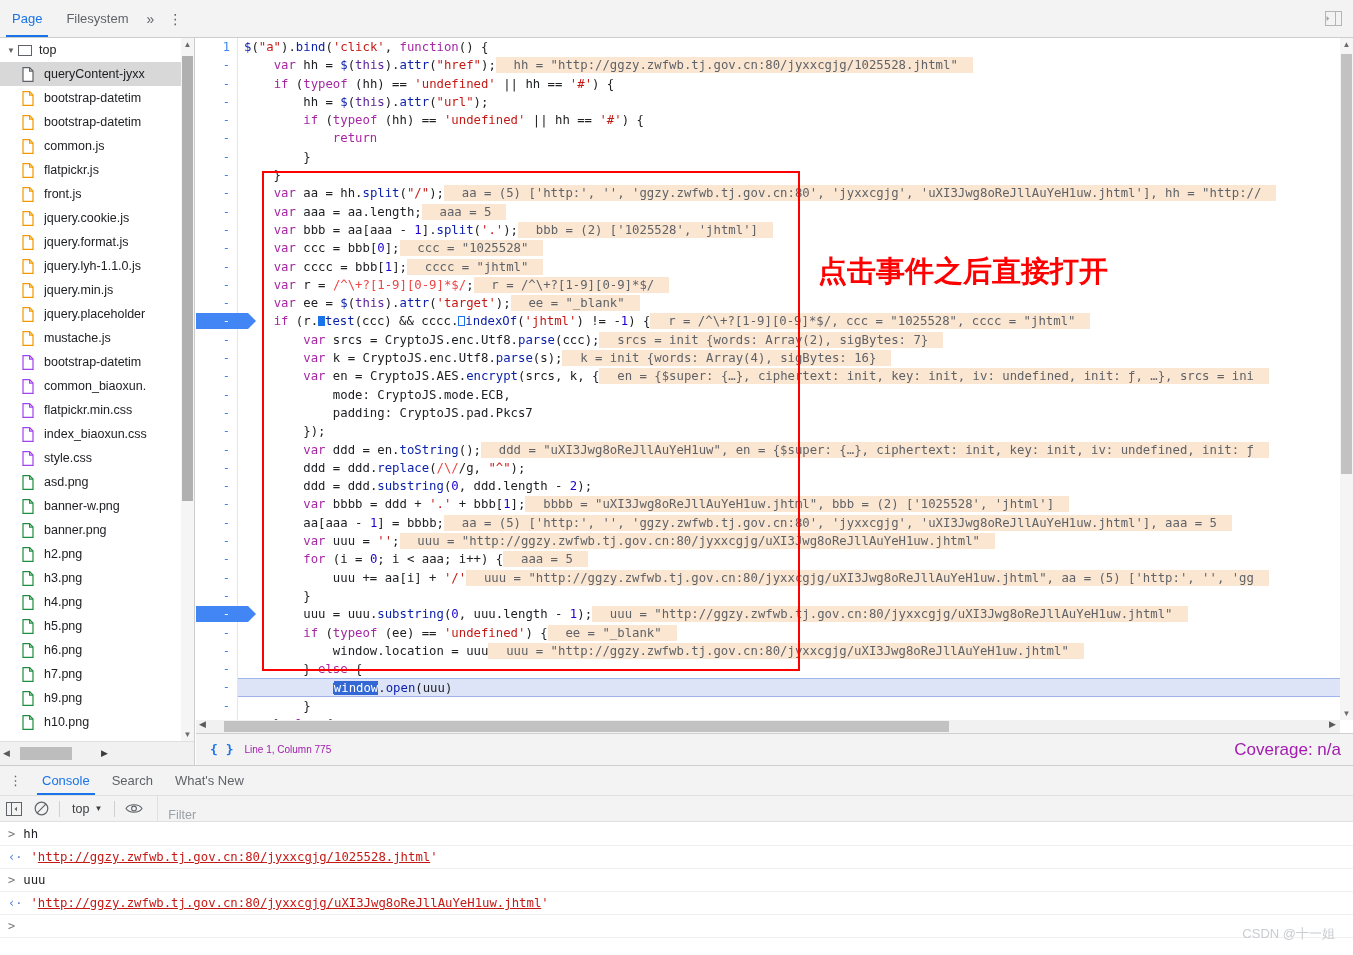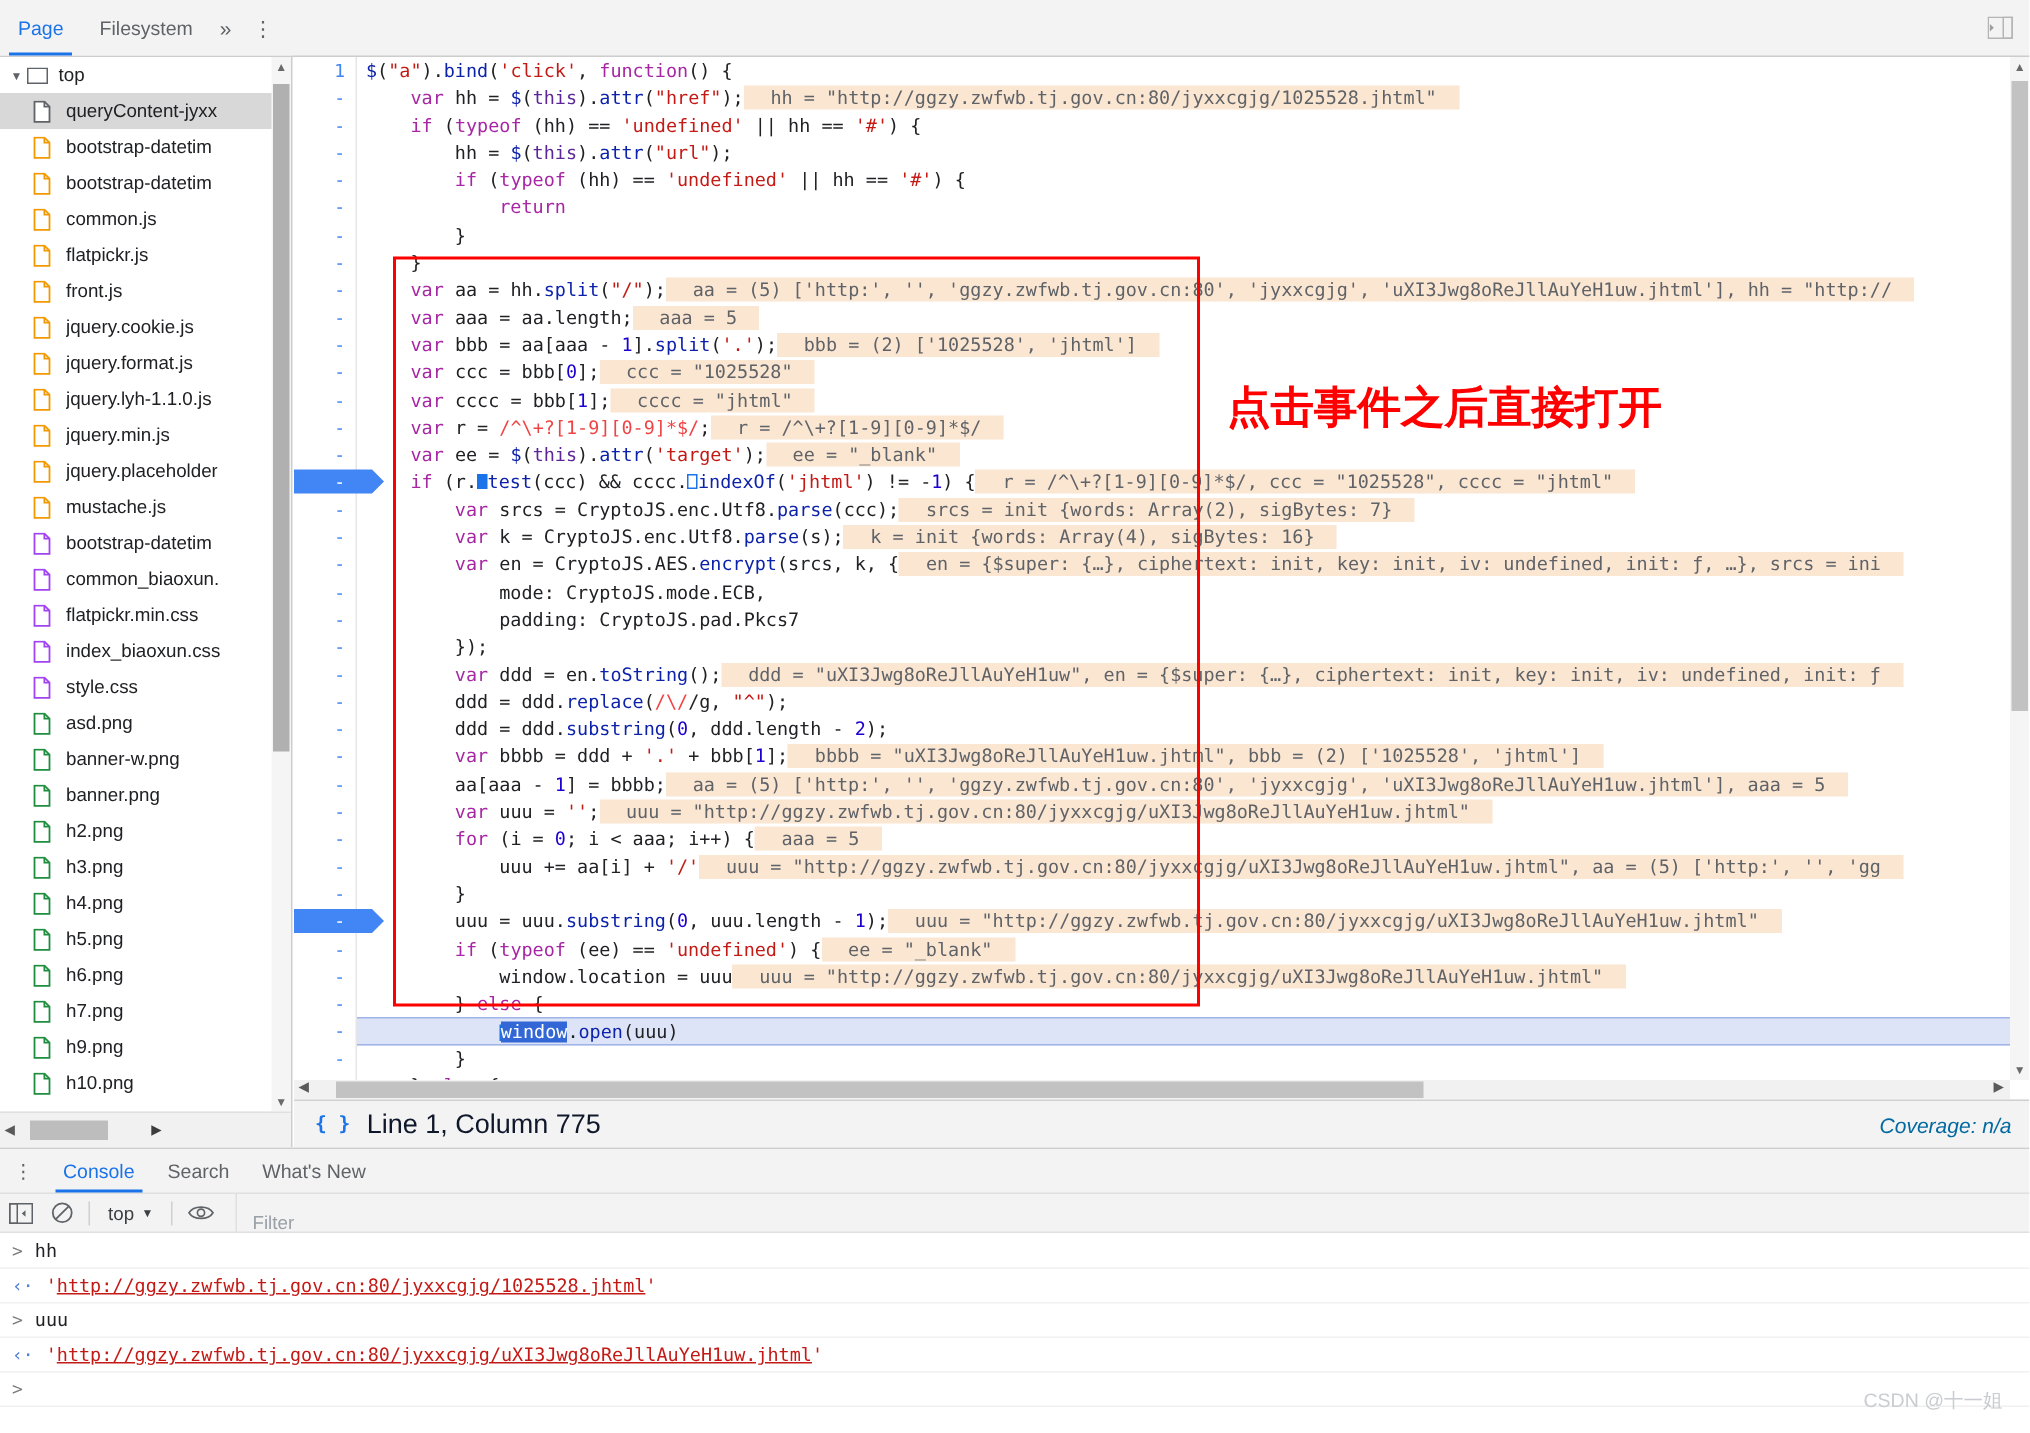--- a/index.html
+++ b/index.html
@@ -115,22 +115,22 @@
   .editor-scroll-h { position:absolute; left:0; right:13px; bottom:32px; height:13px; background:#f1f1f1;}
   .editor-scroll-h .thumb { position:absolute; left:28px; top:1px; width:725px; height:11px; background:#c2c2c2;}
   .editor-scroll-h .ar-l { position:absolute; left:3px; top:-1px; font-size:9px; color:#5a5a5a;}
   .editor-scroll-h .ar-r { position:absolute; right:4px; top:-1px; font-size:9px; color:#5a5a5a;}
 
   .status { position: absolute; left: 0; right: 0; bottom: 0; height: 32px;
             background: #f3f3f3; border-top: 1px solid #d0d0d0;
             display:flex; align-items:center; }
   .status-braces { margin-left: 14px; color:#1a73e8; font-family:"DejaVu Sans Mono", monospace;
                    font-size:13px; font-weight:600; }
-  .status-text { margin-left: 11px; font-size: 18px; color: #0f172a; }
-  .status-right { margin-left:auto; margin-right: 12px; font-size: 14px; color: #0369a1; font-style: italic; }
+  .status-text { margin-left: 11px; font-size: 10px; color: #a21caf; }
+  .status-right { margin-left:auto; margin-right: 12px; font-size: 17px; color: #a21caf; }
 
   
   .drawer { position: absolute; left: 0; right: 0; bottom: 0; height: 190px;
             background: #fff; border-top: 1px solid #cdcdcd; }
   .drawer-tabs { height: 30px; display: flex; align-items: center;
                  border-bottom: 1px solid #e0e0e0; background: #f3f3f3; }
   .drawer-kebab { padding: 0 9px 0 9px; color: #5f6368; font-size: 13px; }
   .dtab { padding: 0 11px; height: 29px; line-height: 29px; font-size: 13px; color:#5f6368;
           position: relative; }
   .dtab.active { color: #1a73e8; }

